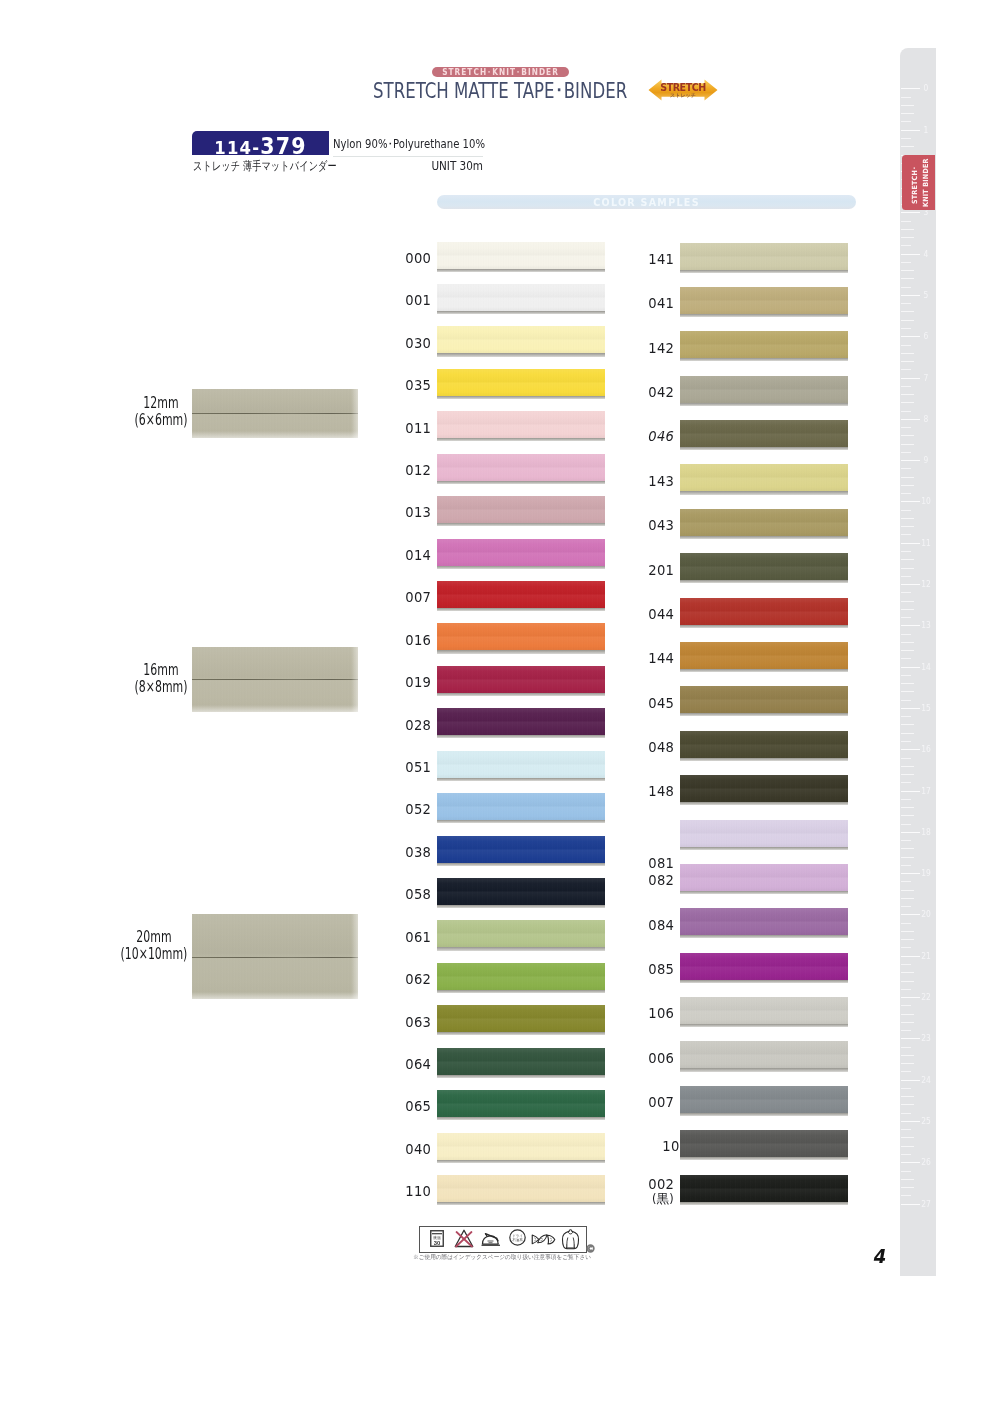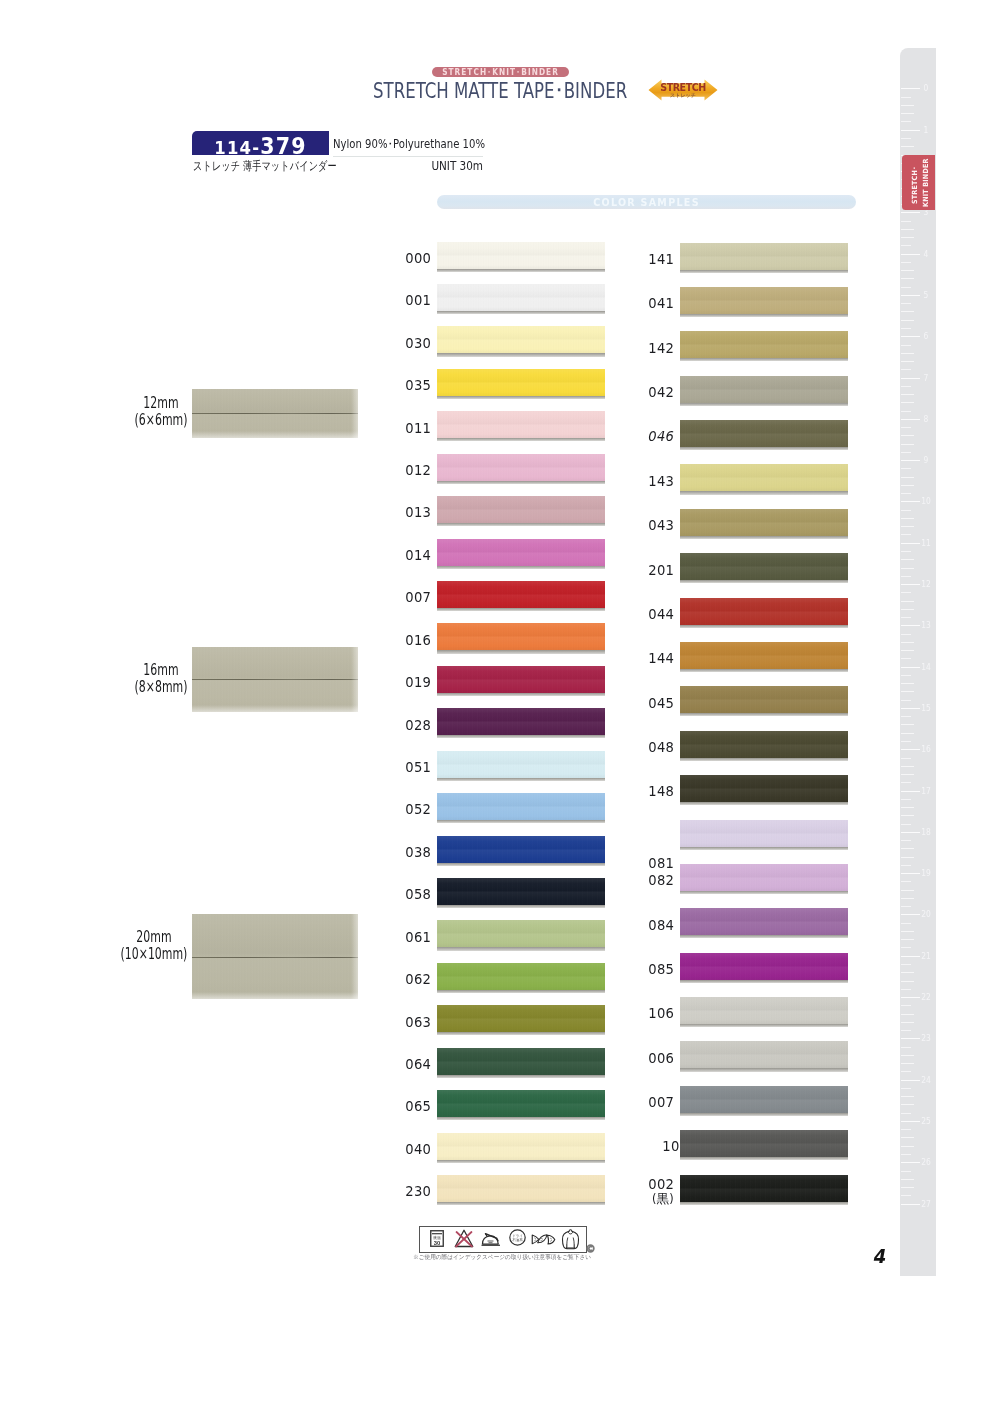--- a/index.html
+++ b/index.html
@@ -340,21 +340,21 @@
     <div class="sheen"></div>
     <div class="shadow" style="top:27.0px;"></div>
   </div>
   <div class="sw-label" style="left:371px;top:1140.9px;width:60px;">040</div>
   <div class="sw" style="left:437px;top:1132.6px;width:168px;height:27.0px;">
     <div class="body" style="background-color: rgb(248, 239, 198);"></div>
     <div class="tex"></div>
     <div class="sheen"></div>
     <div class="shadow" style="top:27.0px;"></div>
   </div>
-  <div class="sw-label" style="left:371px;top:1183.3px;width:60px;">230</div>
+  <div class="sw-label" style="left:371px;top:1183.3px;width:60px;">110</div>
   <div class="sw" style="left:437px;top:1175.0px;width:168px;height:27.0px;">
     <div class="body" style="background-color: rgb(243, 228, 189);"></div>
     <div class="tex"></div>
     <div class="sheen"></div>
     <div class="shadow" style="top:27.0px;"></div>
   </div>
   <div class="sw-label" style="left:614px;top:250.8px;width:60px;">141</div>
   <div class="sw" style="left:680px;top:242.5px;width:168px;height:27.0px;">
     <div class="body" style="background-color: rgb(207, 204, 171);"></div>
     <div class="tex"></div>

